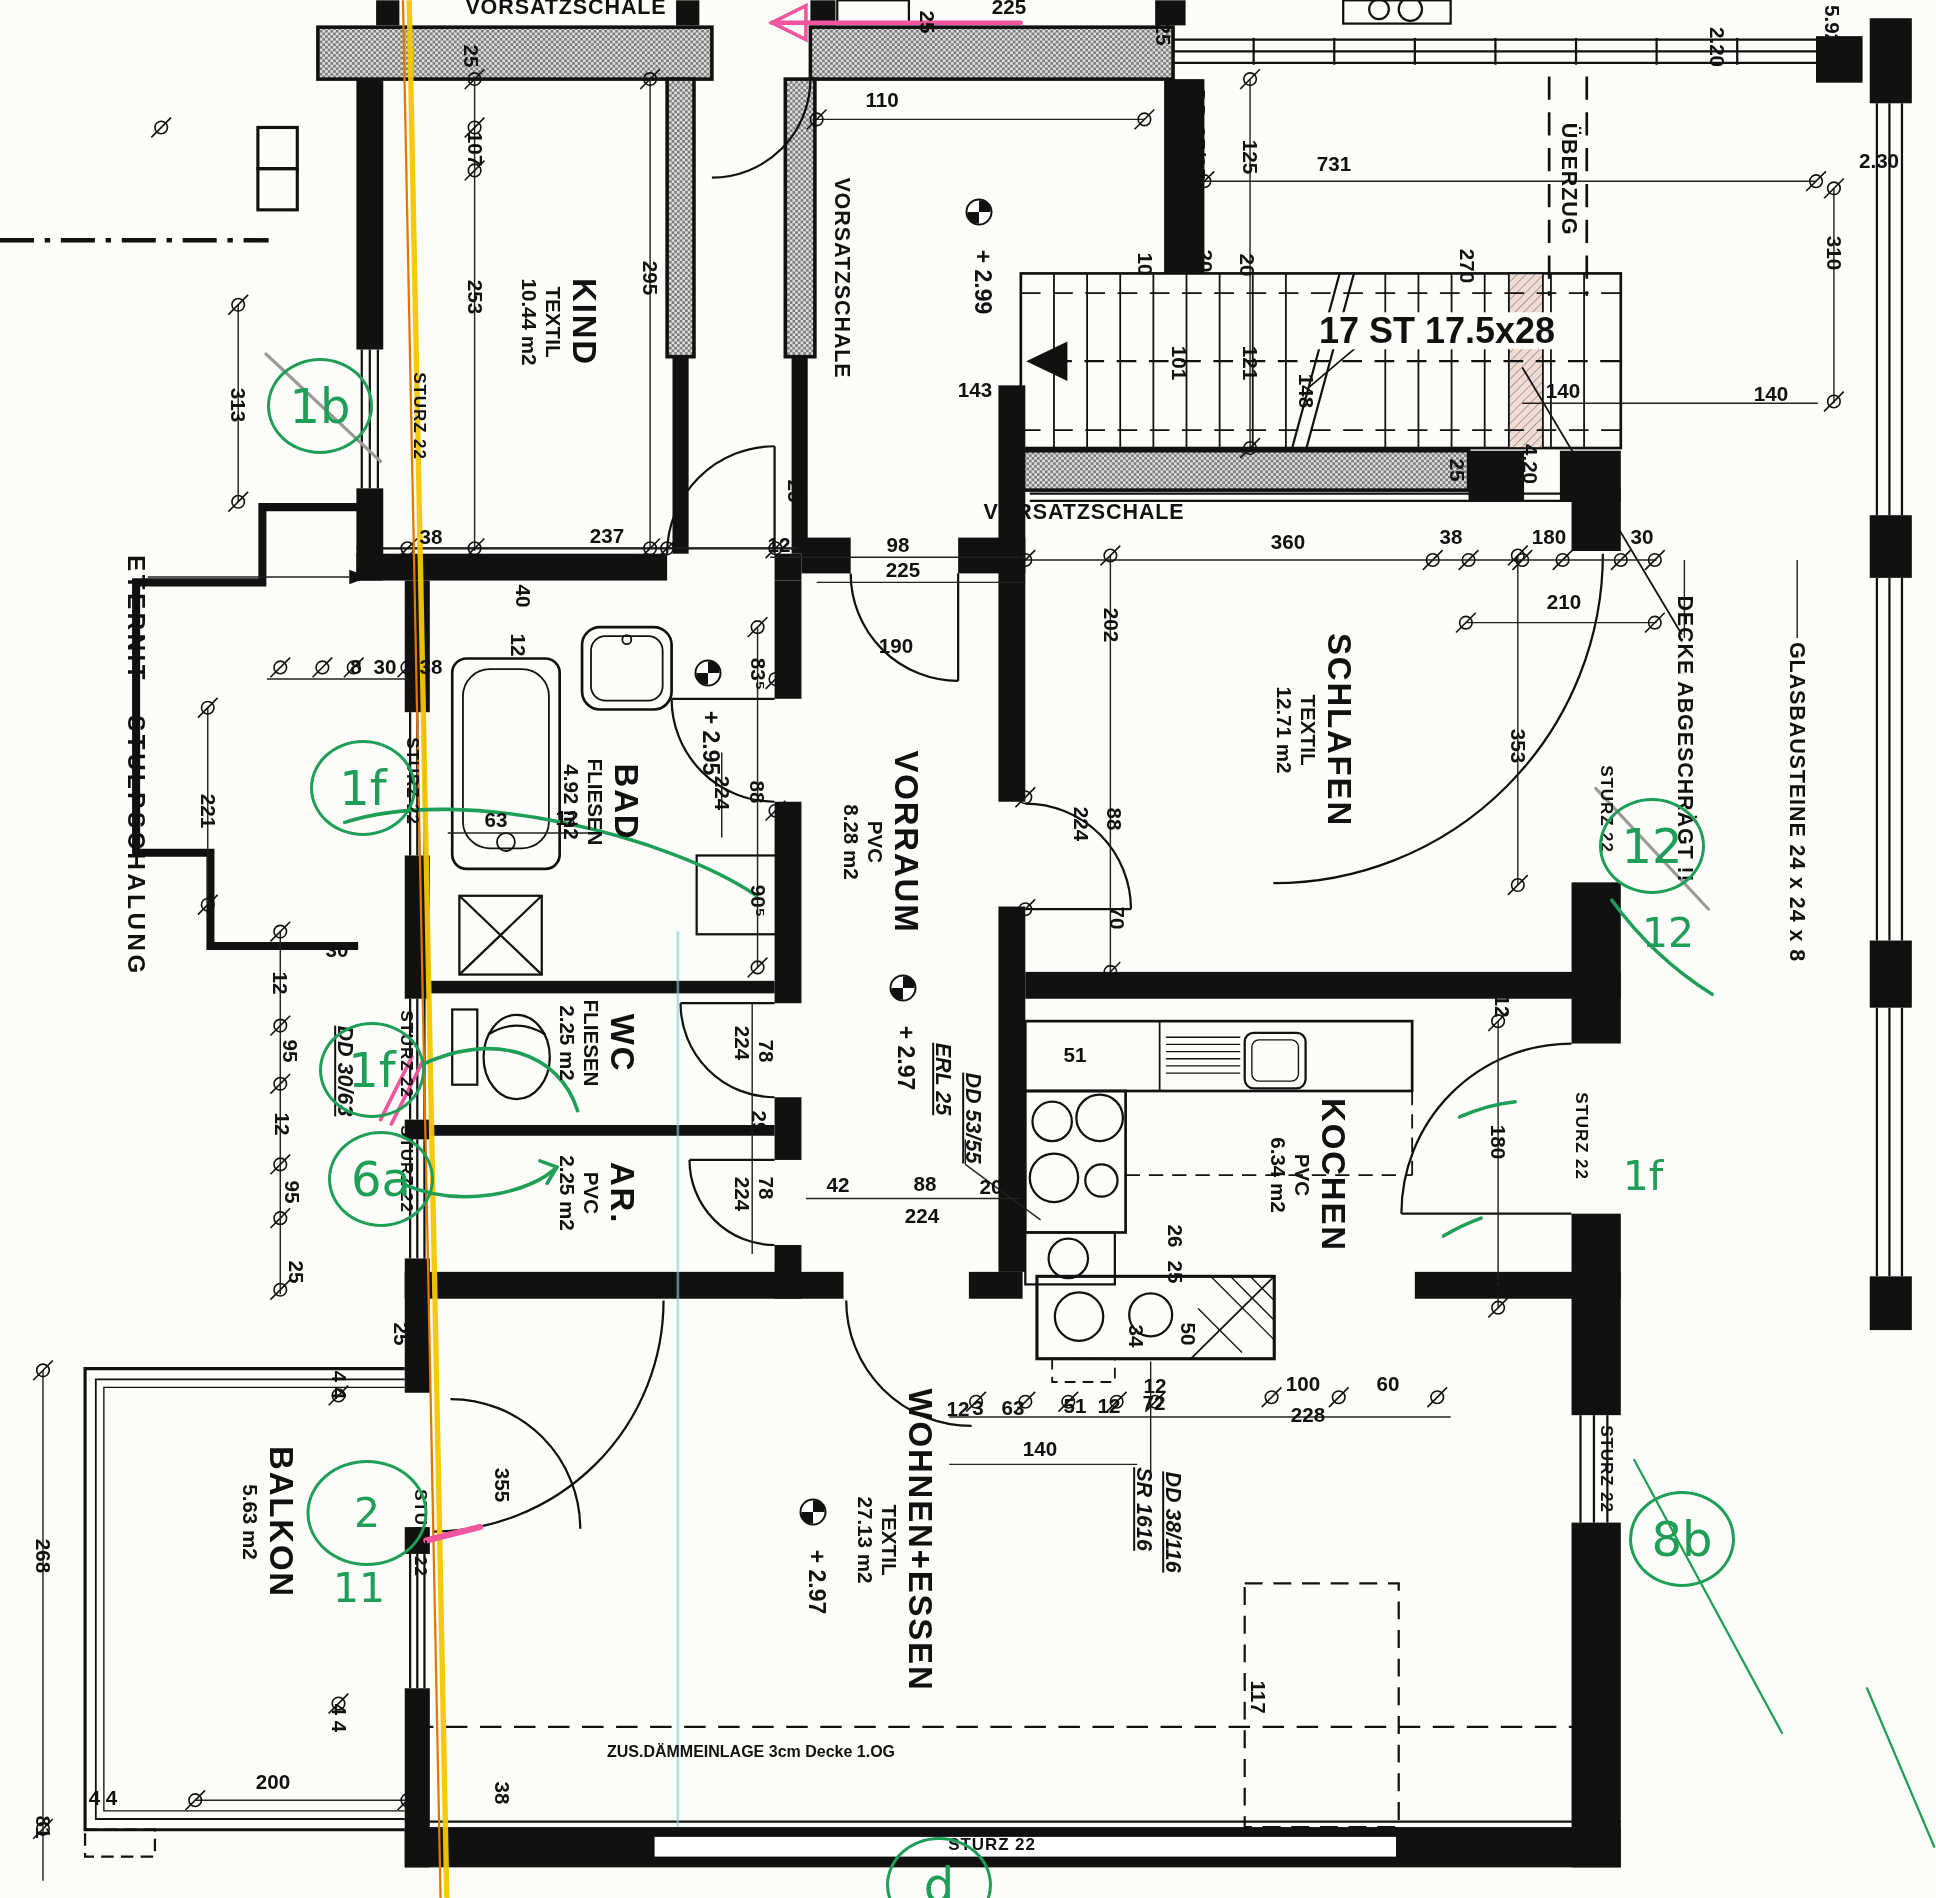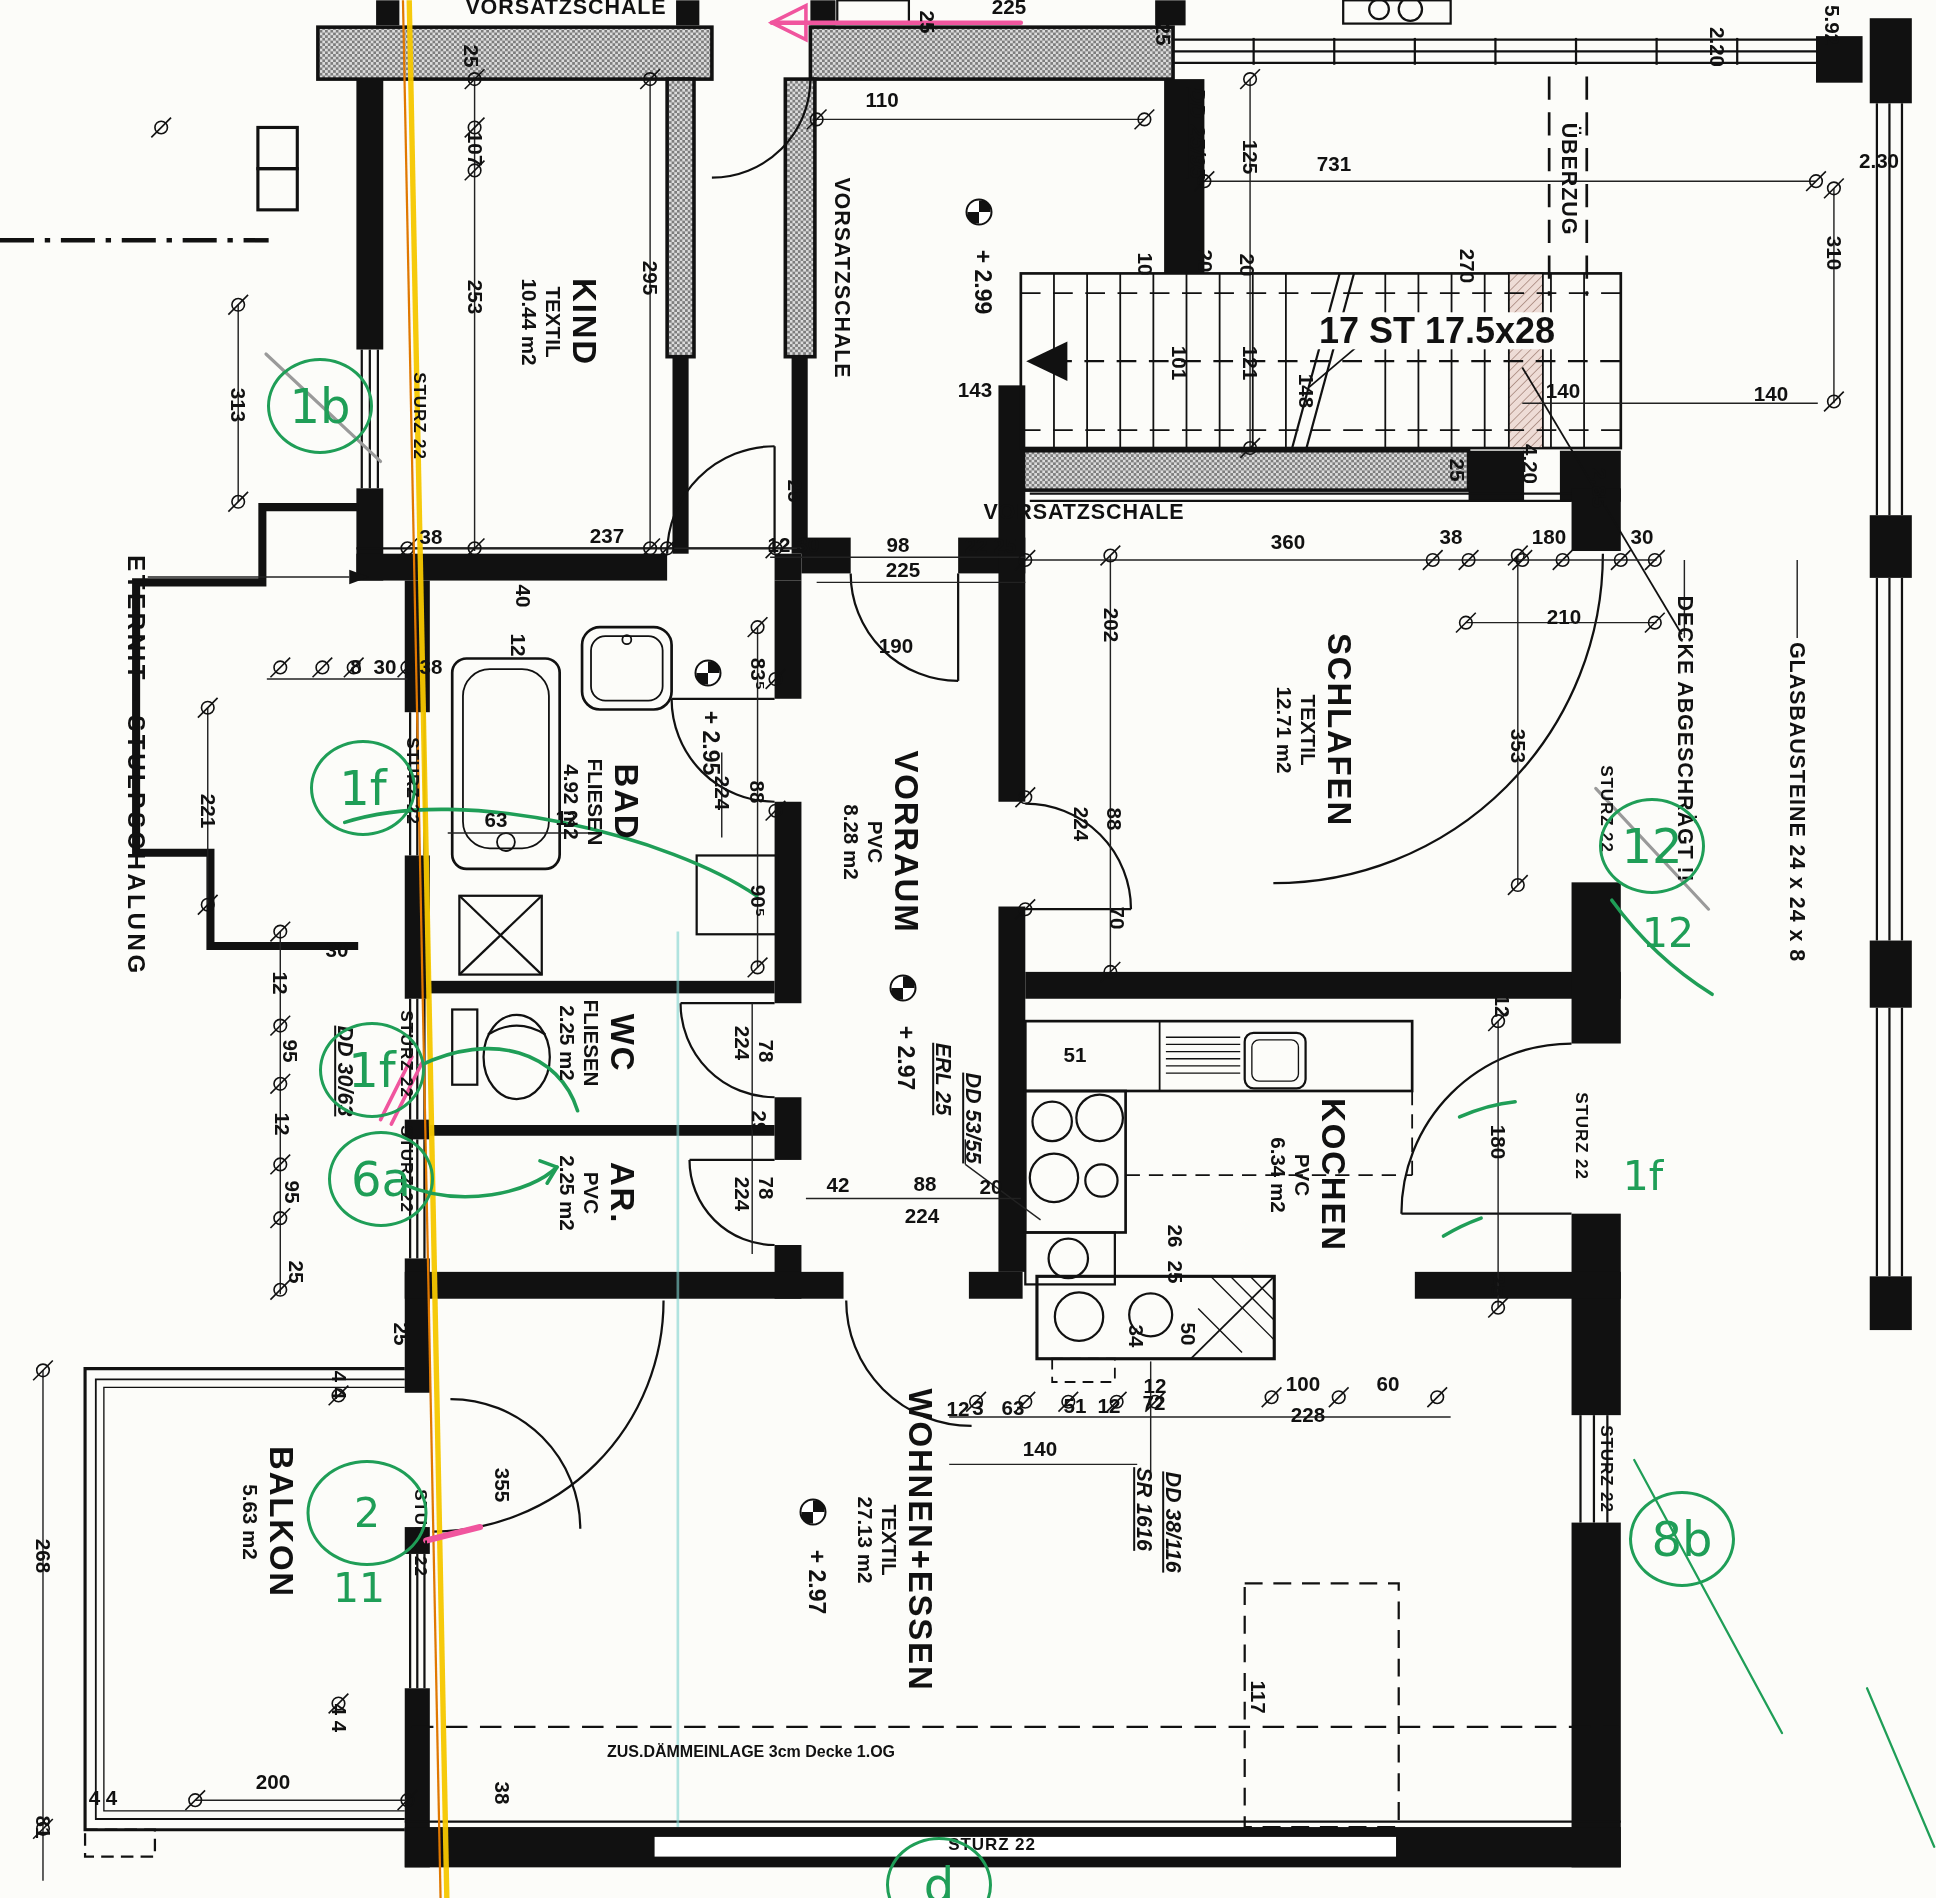--- a/index.html
+++ b/index.html
@@ -521,21 +521,21 @@
     <span class="lbl dim v" style="left: 1179px; top: 363px;">101</span>
     <span class="lbl dim v" style="left: 1250px; top: 363px;">121</span>
     <span class="lbl dim v" style="left: 1306px; top: 391px;">148</span>
     <span class="lbl dim" style="left: 975px; top: 390px;">143</span>
     <span class="lbl dim v" style="left: 795px; top: 491px;">25</span>
     <span class="lbl dim v" style="left: 1457px; top: 470px;">25</span>
     <span class="lbl dim" style="left: 1288px; top: 542px;">360</span>
     <span class="lbl dim" style="left: 1451px; top: 537px;">38</span>
     <span class="lbl dim" style="left: 1549px; top: 537px;">180</span>
     <span class="lbl dim" style="left: 1642px; top: 537px;">30</span>
-    <span class="lbl dim" style="left: 1564px; top: 602px; margin-top: 15px;">210</span>
+    <span class="lbl dim" style="left: 1564px; top: 602px;">210</span>
     <span class="lbl dim" style="left: 1563px; top: 391px;">140</span>
     <span class="lbl dim" style="left: 1771px; top: 394px;">140</span>
     <span class="lbl dim v" style="left: 1530px; top: 464px;">4.20</span>
     <span class="lbl dim v" style="left: 1599px; top: 488px;">2.85</span>
     <span class="lbl dim v" style="left: 1717px; top: 47px;">2.20</span>
     <span class="lbl dim v" style="left: 1832px; top: 25px;">5.92</span>
     <span class="lbl dim" style="left: 1879px; top: 161px;">2.30</span>
     <span class="lbl dim v" style="left: 1834px; top: 253px;">310</span>
     <span class="lbl dim v" style="left: 238px; top: 405px;">313</span>
     <span class="lbl dim" style="left: 431px; top: 537px;">38</span>

